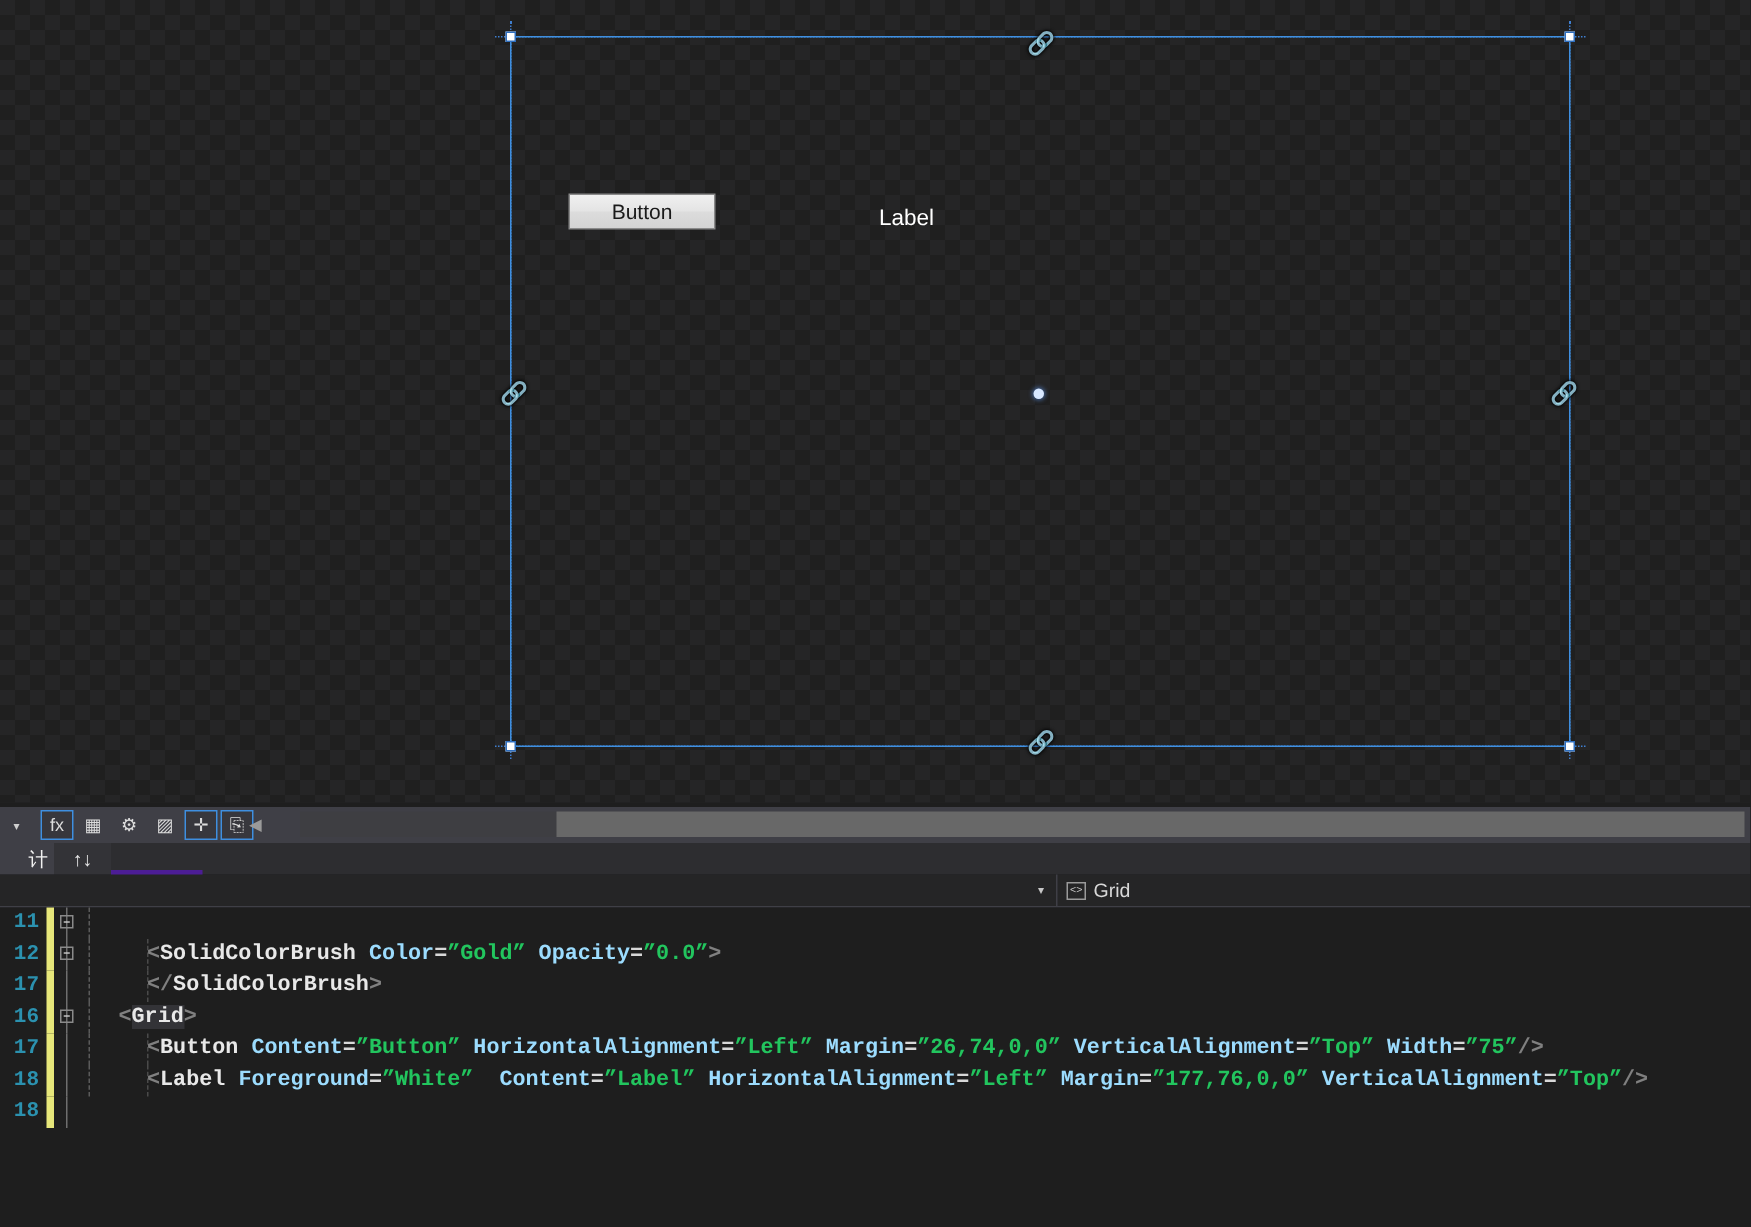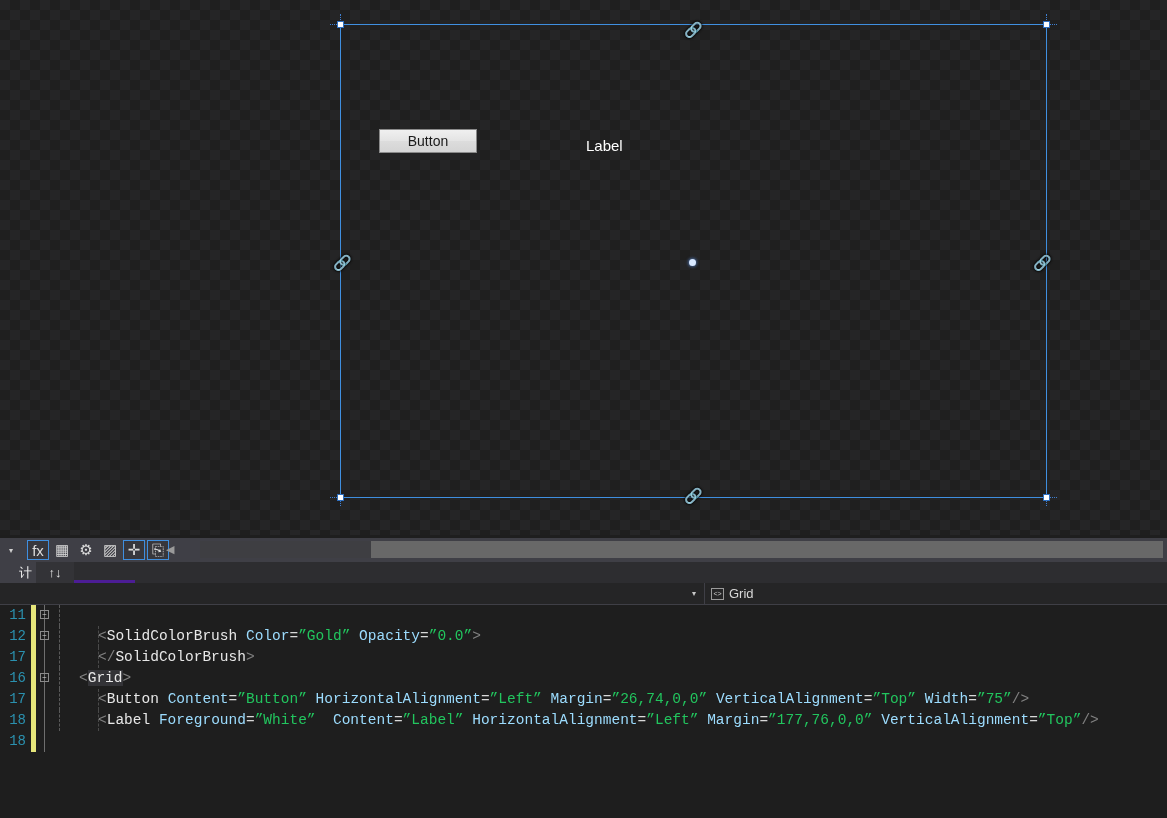--- a/index.html
+++ b/index.html
@@ -86,21 +86,21 @@
     background: #3f3f46;
     display: flex; align-items: center;
   }
   .tb-combo-caret {
     width: 22px; height: 22px; display: flex; align-items: center; justify-content: center;
     color: #d0d0d0; font-size: 8px;
   }
   .tb-btn {
     width: 22px; height: 20px; margin: 0 1px;
     display: flex; align-items: center; justify-content: center;
-    color: #dcdcdc; font-size: 15px; box-sizing: border-box;
+    color: #dcdcdc; font-size: 12px; box-sizing: border-box;
   }
   .tb-btn.sel { border: 1px solid #3f8fe0; background: #37373d; }
   .tb-sep { width: 4px; }
   #tb-hscroll-track {
     position: absolute; left: 200px; top: 541px; width: 963px; height: 17px;
     background: #3e3e42;
   }
   #tb-hscroll-thumb {
     position: absolute; left: 371px; top: 541px; width: 792px; height: 17px;
     background: #686868;
@@ -160,20 +160,21 @@
     width: 13px; height: 12px; border: 1px solid #9a9a9a; color: #cfcfcf;
     font-size: 7px; line-height: 10px; text-align: center; box-sizing: border-box;
   }
 
   
   #editor {
     position: absolute; left: 0; top: 605px; width: 1167px; height: 213px;
     background: #1e1e1e;
     font-family: "Liberation Mono", monospace;
     font-size: 14.5px;
+    font-weight: bold;
   }
   .code-line {
     position: relative; height: 21px; line-height: 21px; white-space: pre;
   }
   .ln {
     position: absolute; left: 0; width: 26px; text-align: right;
     color: #2b91af; font-size: 14px;
   }
   .changebar {
     position: absolute; left: 31px; top: 0; width: 5px; height: 21px;

